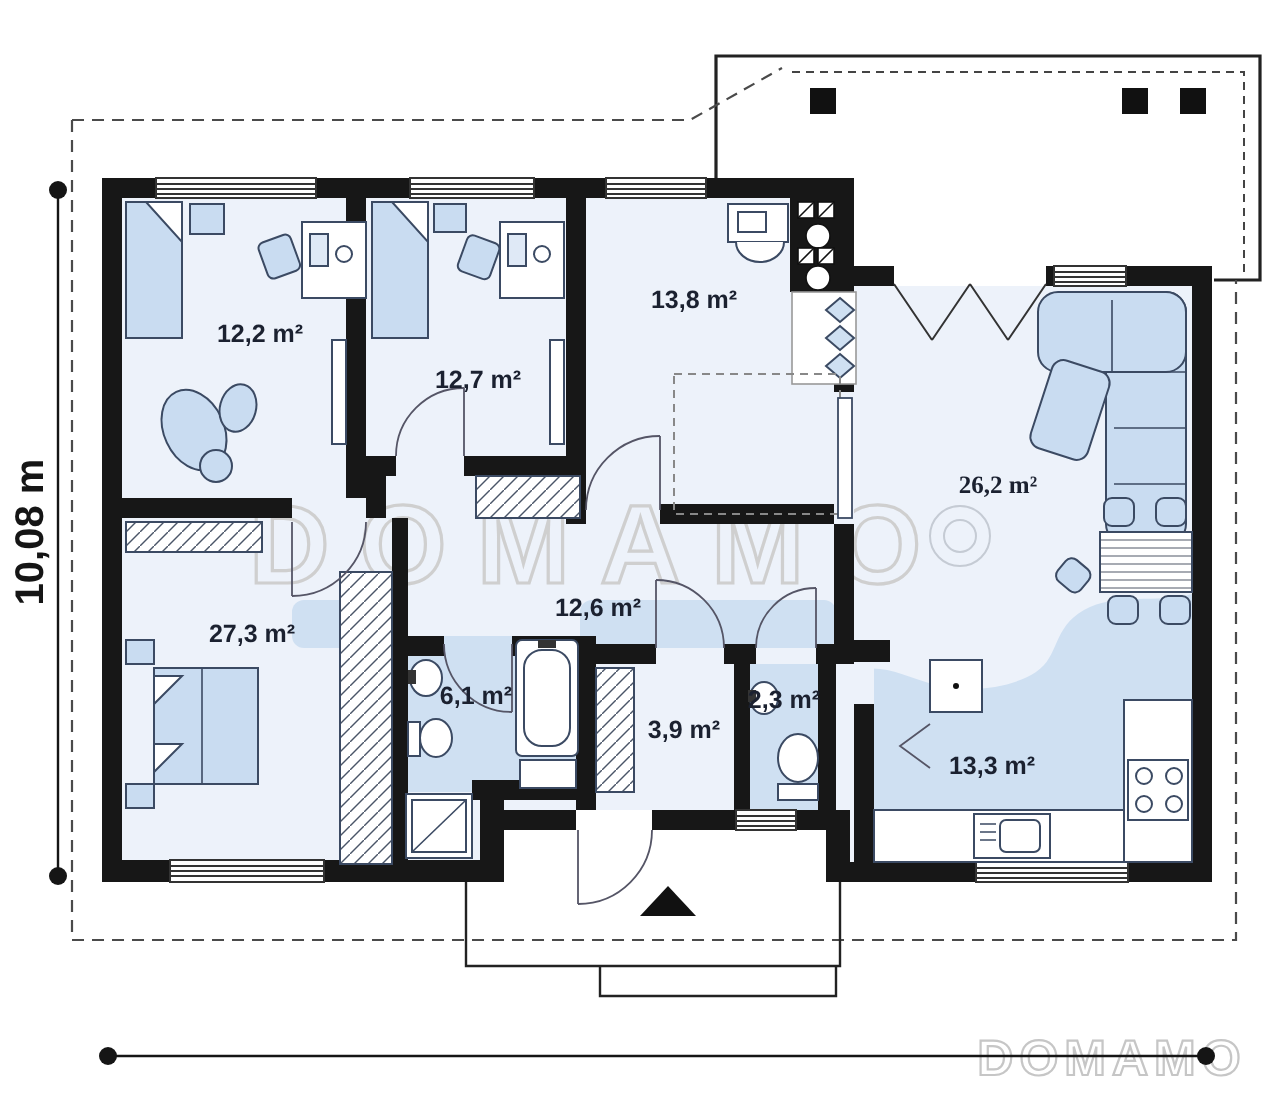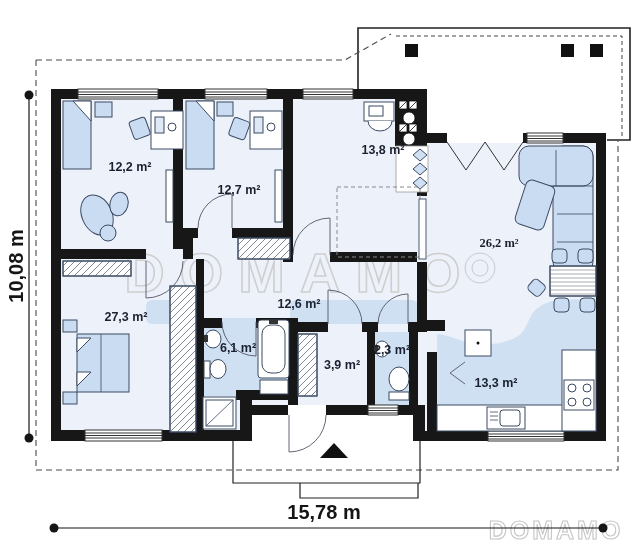--- a/index.html
+++ b/index.html
@@ -283,24 +283,23 @@
       <circle cx="29" cy="95" r="4.5" fill="#151515" stroke="none"></circle>
       <circle cx="29" cy="438" r="4.5" fill="#151515" stroke="none"></circle>
       <path d="M54,528 L603,528"></path>
       <circle cx="54" cy="528" r="4.5" fill="#151515" stroke="none"></circle>
       <circle cx="603" cy="528" r="4.5" fill="#151515" stroke="none"></circle>
     </g>
   </svg>
 
   <div class="lbl" style="left:130px;top:167px;">12,2 m²</div>
   <div class="lbl" style="left:239px;top:190px;">12,7 m²</div>
-  <div class="lbl" style="left:347px;top:150px;margin-left:36px;">13,8 m²</div>
+  <div class="lbl" style="left:347px;top:150px;">13,8 m²</div>
   <div class="lbl" style="left:499px;top:243px;font-family:Liberation Serif, serif;">26,2 m²</div>
   <div class="lbl" style="left:126px;top:317px;">27,3 m²</div>
   <div class="lbl" style="left:299px;top:304px;">12,6 m²</div>
   <div class="lbl" style="left:238px;top:348px;">6,1 m²</div>
   <div class="lbl" style="left:342px;top:365px;">3,9 m²</div>
   <div class="lbl" style="left:392px;top:350px;">2,3 m²</div>
   <div class="lbl" style="left:496px;top:383px;">13,3 m²</div>
 
   <div class="dim dim-left">10,08 m</div>
-  <div class="dim dim-bottom">15,78 m</div>
 </div>
 
 </body></html>

